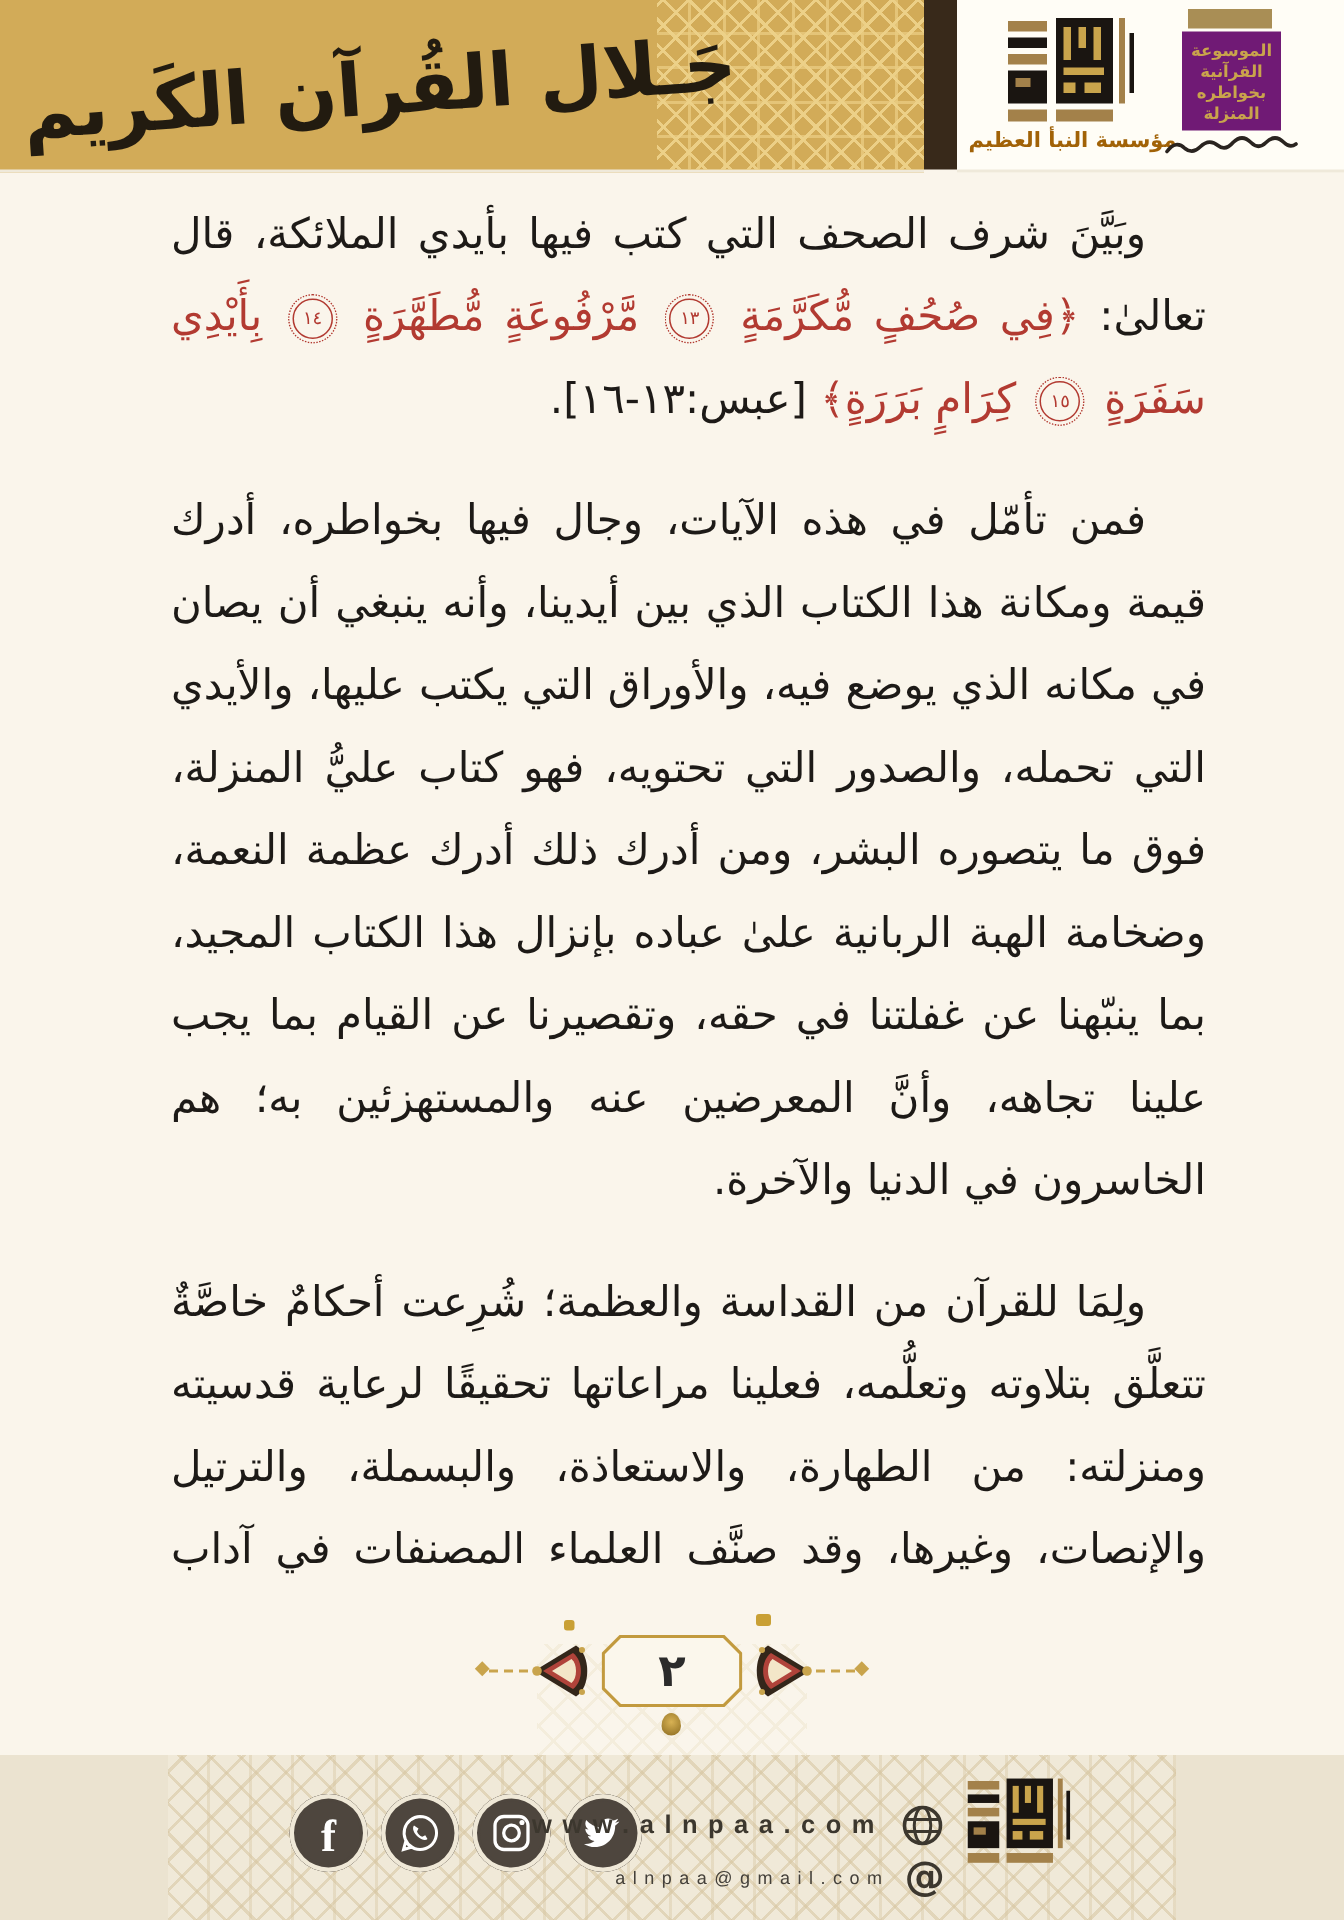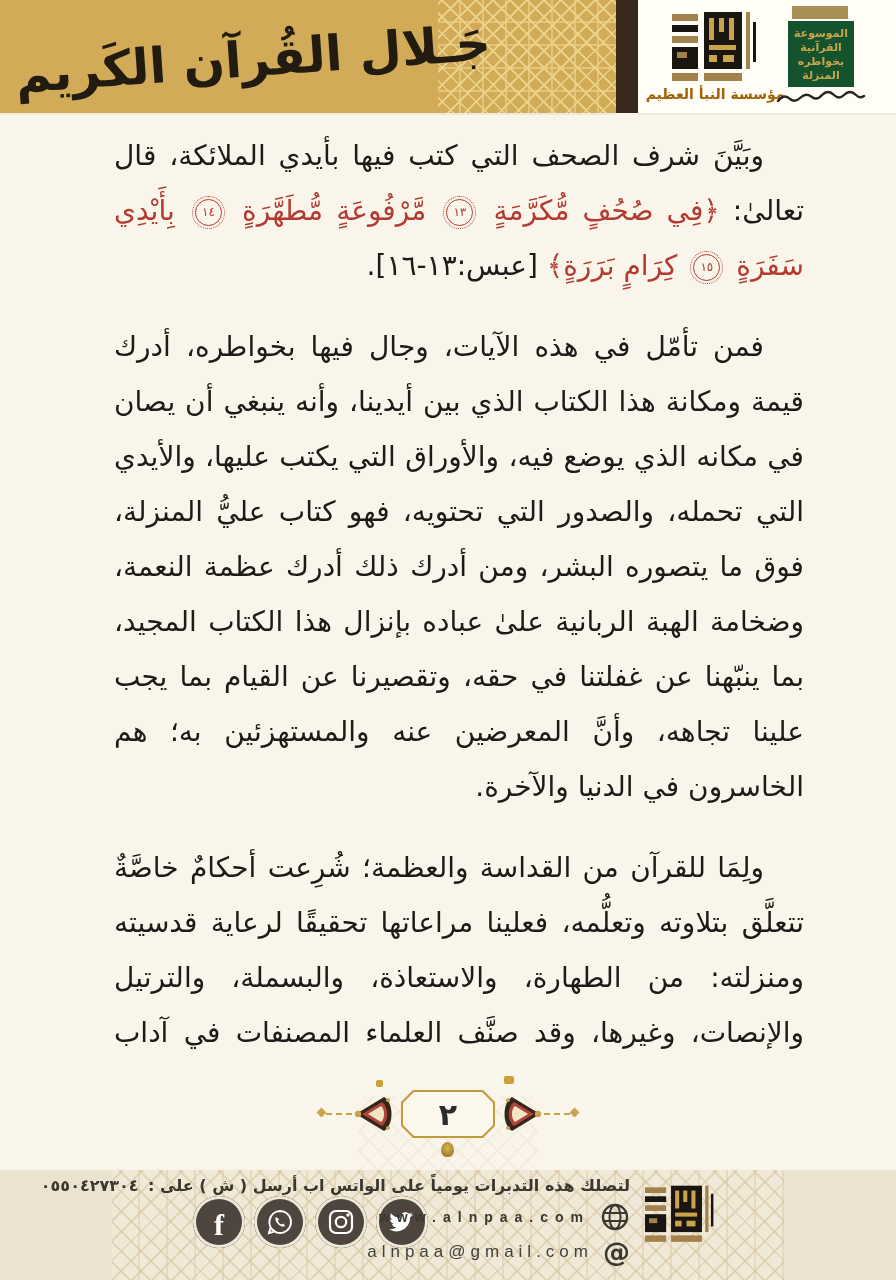--- a/index.html
+++ b/index.html
@@ -16,21 +16,21 @@
       repeating-linear-gradient(0deg,transparent 0 21px,rgba(237,209,135,.8) 21px 23px);}
   .calligraphy{position:absolute;top:14px;left:78px;width:350px;height:90px;display:flex;align-items:center;justify-content:center;
     font-size:49px;font-weight:bold;color:#221b10;transform:rotate(-4deg);letter-spacing:1px;white-space:nowrap;}
   .dark-stripe{position:absolute;top:0;left:616px;width:22px;height:113px;background:#38291a;}
   .hdr-right{position:absolute;top:0;left:638px;width:258px;height:113px;background:#fffdf6;border-bottom:2px solid #efe9da;}
   .found-logo{position:absolute;top:12px;left:34px;width:86px;height:72px;}
   .found-label{position:absolute;top:86px;left:2px;width:150px;text-align:center;
     font-size:14px;font-weight:bold;color:#a16207;}
   .enc-logo{position:absolute;top:6px;left:150px;width:66px;height:104px;}
   .enc-goldbar{position:absolute;top:0;left:4px;width:56px;height:13px;background:#a98e55;}
-  .enc-black{position:absolute;top:15px;left:0;width:66px;height:66px;background:#14532d;display:flex;flex-direction:column;
+  .enc-black{position:absolute;top:15px;left:0;width:66px;height:66px;background:#701a75;display:flex;flex-direction:column;
     align-items:center;justify-content:center;gap:1px;}
   .enc-black span{color:#c9a44c;font-size:11px;font-weight:bold;line-height:13px;white-space:nowrap;}
   .enc-squiggle{position:absolute;top:84px;left:-12px;width:90px;height:16px;}
   
   .content{position:absolute;top:128px;right:92px;left:90px;height:930px;direction:rtl;
     color:#1d1a17;font-size:28px;line-height:55px;text-align:justify;overflow:hidden;margin-left:24px;}
   .content p{margin:0 0 26px 0;text-indent:40px;}
   .verse{color:#b23a31;}
   .medallion{display:inline-flex;align-items:center;justify-content:center;width:25px;height:25px;border-radius:50%;
     border:1px solid #b23a31;outline:1px dotted #b23a31;outline-offset:2px;margin:0 7px;vertical-align:middle;
@@ -66,22 +66,22 @@
     background-image:
       repeating-linear-gradient(45deg,transparent 0 12px,rgba(214,197,160,.55) 12px 14px),
       repeating-linear-gradient(-45deg,transparent 0 12px,rgba(214,197,160,.55) 12px 14px),
       repeating-linear-gradient(90deg,transparent 0 26px,rgba(214,197,160,.4) 26px 28px);}
   .wa-line{position:absolute;top:6px;right:266px;direction:rtl;white-space:nowrap;
     font-size:16px;font-weight:bold;color:#3c372e;}
   .wa-phone{letter-spacing:6px;margin-right:4px;}
   .web-row,.mail-row{position:absolute;right:266px;direction:rtl;display:flex;align-items:center;gap:10px;color:#3c372e;}
   .web-row{top:32px;}
   .mail-row{top:66px;}
-  .web-text{font-family:"Liberation Sans",sans-serif;font-size:14px;font-weight:bold;letter-spacing:7px;direction:ltr;}
-  .mail-text{font-family:"Liberation Sans",sans-serif;font-size:17px;letter-spacing:5px;direction:ltr;color:#44403a;}
+  .web-text{font-family:"Liberation Sans",sans-serif;font-size:17px;font-weight:bold;letter-spacing:7px;direction:ltr;}
+  .mail-text{font-family:"Liberation Sans",sans-serif;font-size:12px;letter-spacing:5px;direction:ltr;color:#44403a;}
   .at-icon{font-size:27px;font-weight:bold;color:#3c372e;font-family:"DejaVu Sans",sans-serif;}
   .socials{position:absolute;top:26px;left:193px;display:flex;gap:9px;}
   .soc{width:52px;height:52px;border-radius:50%;background:#4e463e;display:flex;align-items:center;justify-content:center;
     box-shadow:inset 0 0 0 3px #efe8d7, inset 0 0 0 5px #4e463e;}
   .soc .fb{color:#fff;font-family:"Liberation Serif",serif;font-weight:bold;font-size:30px;line-height:1;margin-top:6px;}
   .ftr-logo{position:absolute;top:8px;left:645px;width:70px;height:74px;}
   
   .klogo{width:100%;height:100%;display:block;}
 </style>
 </head>
@@ -167,21 +167,20 @@
       <circle cx="36" cy="34" r="2" fill="#c9a44c"></circle>
     </svg>
     <div class="pn-dash right"></div>
     <div class="pn-dia right"></div>
     <div class="pn-drop"></div>
   </div>
 
   <div class="ftr">
     <div class="ftr-pattern"></div>
 
-    <div class="wa-line"><span>لتصلك هذه التدبرات يومياً على الواتس اب أرسل ( ش ) على : </span><span class="wa-phone">٠٥٥٠٤٢٧٣٠٤</span></div>
 
     <div class="socials">
       <div class="soc">
         <span class="fb">f</span>
       </div>
       <div class="soc">
         <svg width="30" height="30" viewBox="0 0 30 30">
           <path d="M15 4 a11 11 0 1 1 -9.5 16.5 L4 26 l5.7 -1.6 A11 11 0 0 1 15 4 Z" fill="none" stroke="#fff" stroke-width="2"></path>
           <path d="M11 10 c-1 1 -1 4 2 7 c3 3 6 3 7 2 l-1.5 -2.5 l-2 1 c-1.5 -.5 -3 -2 -3.5 -3.5 l1 -2 Z" fill="#fff"></path>
         </svg>

